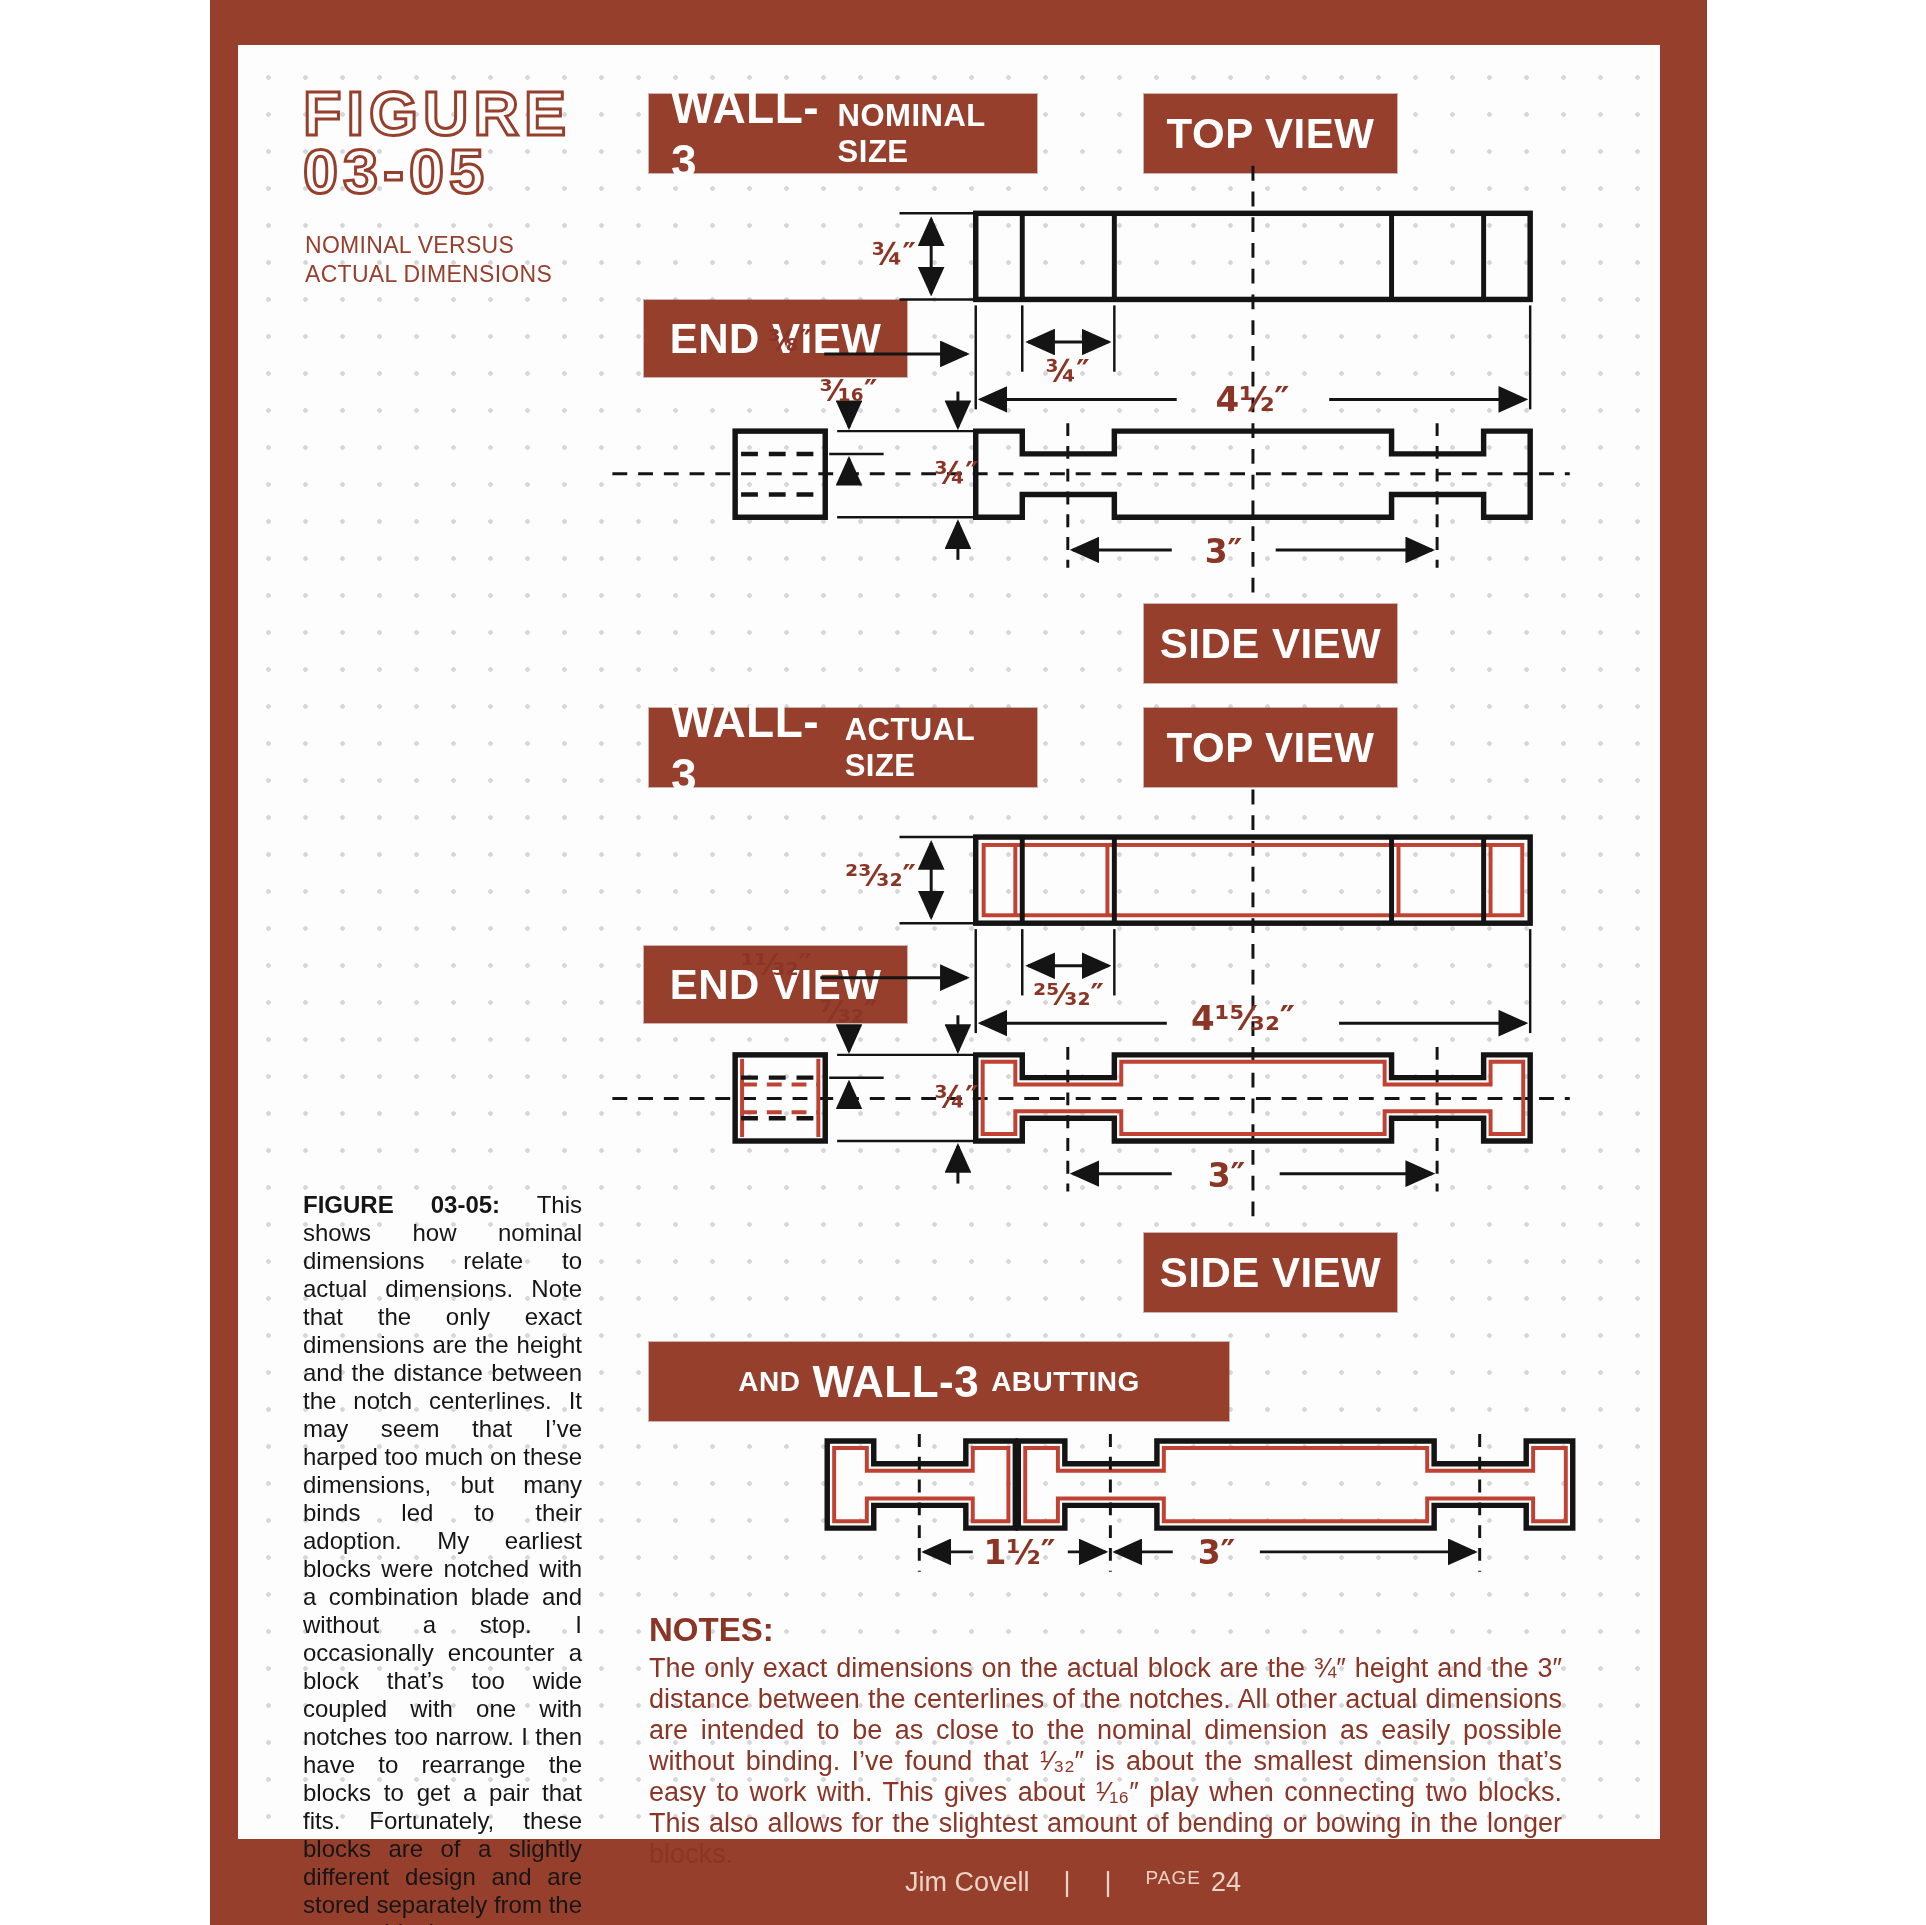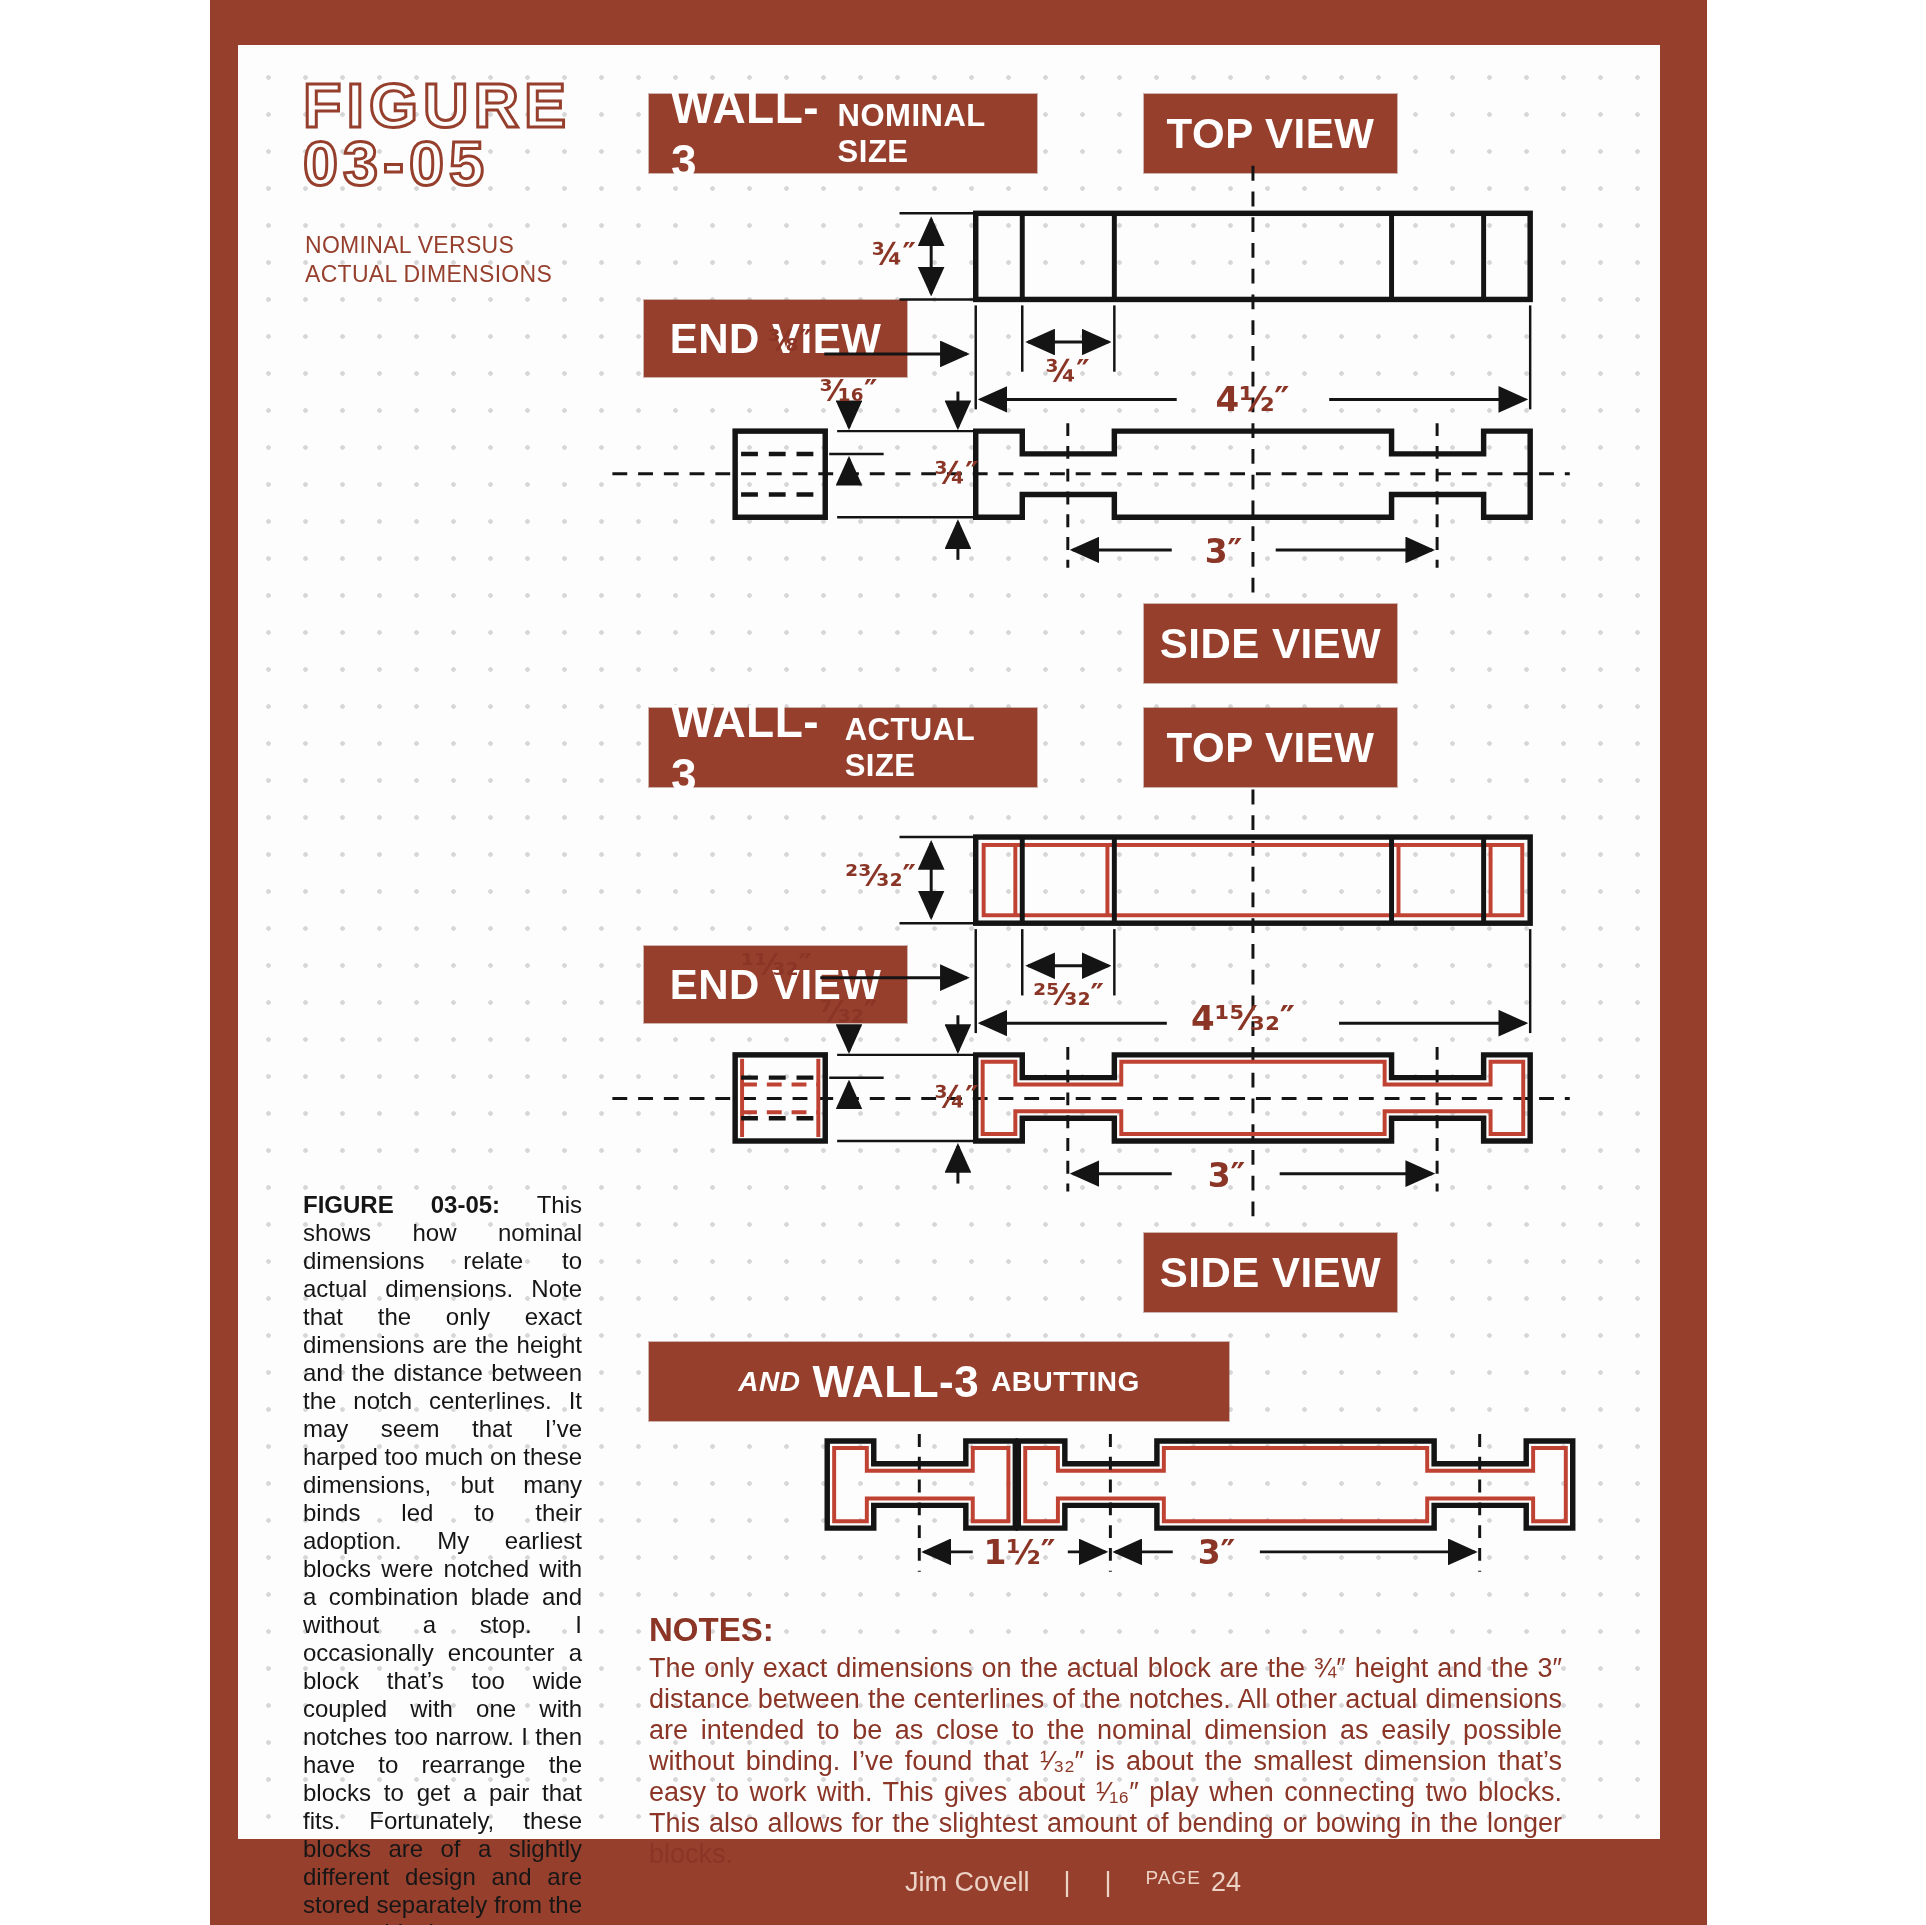--- a/index.html
+++ b/index.html
@@ -10,21 +10,21 @@
         background-image:radial-gradient(circle,#d7d7d9 2px,rgba(0,0,0,0) 2.6px);
         background-size:37px 37px;background-position:12px 14px;}
   .banner{position:absolute;background:#963f2d;display:flex;align-items:center;justify-content:center;
           gap:14px;box-shadow:0 0 0 1px rgba(120,40,25,.35);}
   .bt{color:#ffffff;font-weight:bold;font-size:46px;letter-spacing:0.5px;}
   .bs{color:#ffffff;font-weight:bold;font-size:31px;letter-spacing:0.5px;}
   .dim{position:absolute;color:#8a3526;font-weight:bold;font-size:30px;
        font-family:"DejaVu Sans","Liberation Sans",sans-serif;line-height:1;}
   .ctr{text-align:center;}
   .rgt{text-align:right;}
-  #figureBadge{position:absolute;left:65px;top:32px;line-height:.92;font-weight:bold;font-size:63px;
+  #figureBadge{position:absolute;left:65px;top:40px;line-height:.92;font-weight:bold;font-size:63px;
        letter-spacing:5px;color:#fdfdfd;-webkit-text-stroke:3px #963f2d;}
   #figureSub{position:absolute;left:67px;top:186px;color:#963f2d;font-size:23px;line-height:1.25;
        letter-spacing:0.3px;font-weight:500;}
   #leftCol{position:absolute;left:65px;top:1146px;width:279px;font-size:24px;line-height:28px;
        color:#161616;text-align:justify;}
   #leftCol b{font-weight:bold;}
   #notesHead{position:absolute;left:411px;top:1566px;color:#8a3526;font-size:33px;font-weight:bold;text-align:center;}
   #notesBody{position:absolute;left:411px;top:1608px;width:913px;color:#8a3526;font-size:27px;
        line-height:31px;text-align:justify;font-weight:500;}
   #footer{position:absolute;left:210px;top:1867px;width:1726px;display:flex;align-items:flex-start;
@@ -71,21 +71,21 @@
       <span class="bt" style="font-size:42px;">TOP VIEW</span>
     </div>
     <div class="banner" style="left:406px;top:901px;width:263px;height:77px;">
       <span class="bt" style="font-size:42px;">END VIEW</span>
     </div>
     <div class="banner" style="left:906px;top:1188px;width:253px;height:79px;">
       <span class="bt" style="font-size:42px;">SIDE VIEW</span>
     </div>
 
     <div class="banner" style="left:411px;top:1297px;width:580px;height:79px;gap:12px;">
-      <span class="bs" style="font-size:28px;font-style:italic;">AND</span>
+      <span class="bs" style="font-size:28px;">AND</span>
       <span class="bt" style="font-size:44px;">WALL-3</span>
       <span class="bs" style="font-size:28px;">ABUTTING</span>
     </div>
 
     <svg width="1422" height="1794" viewBox="0 0 1436 1812">
       <defs>
         <marker id="ah" markerWidth="10" markerHeight="9" refX="9" refY="4.5" orient="auto-start-reverse">
           <path d="M0,0 L10,4.5 L0,9 Z" fill="#141414"></path>
         </marker>
       </defs>

